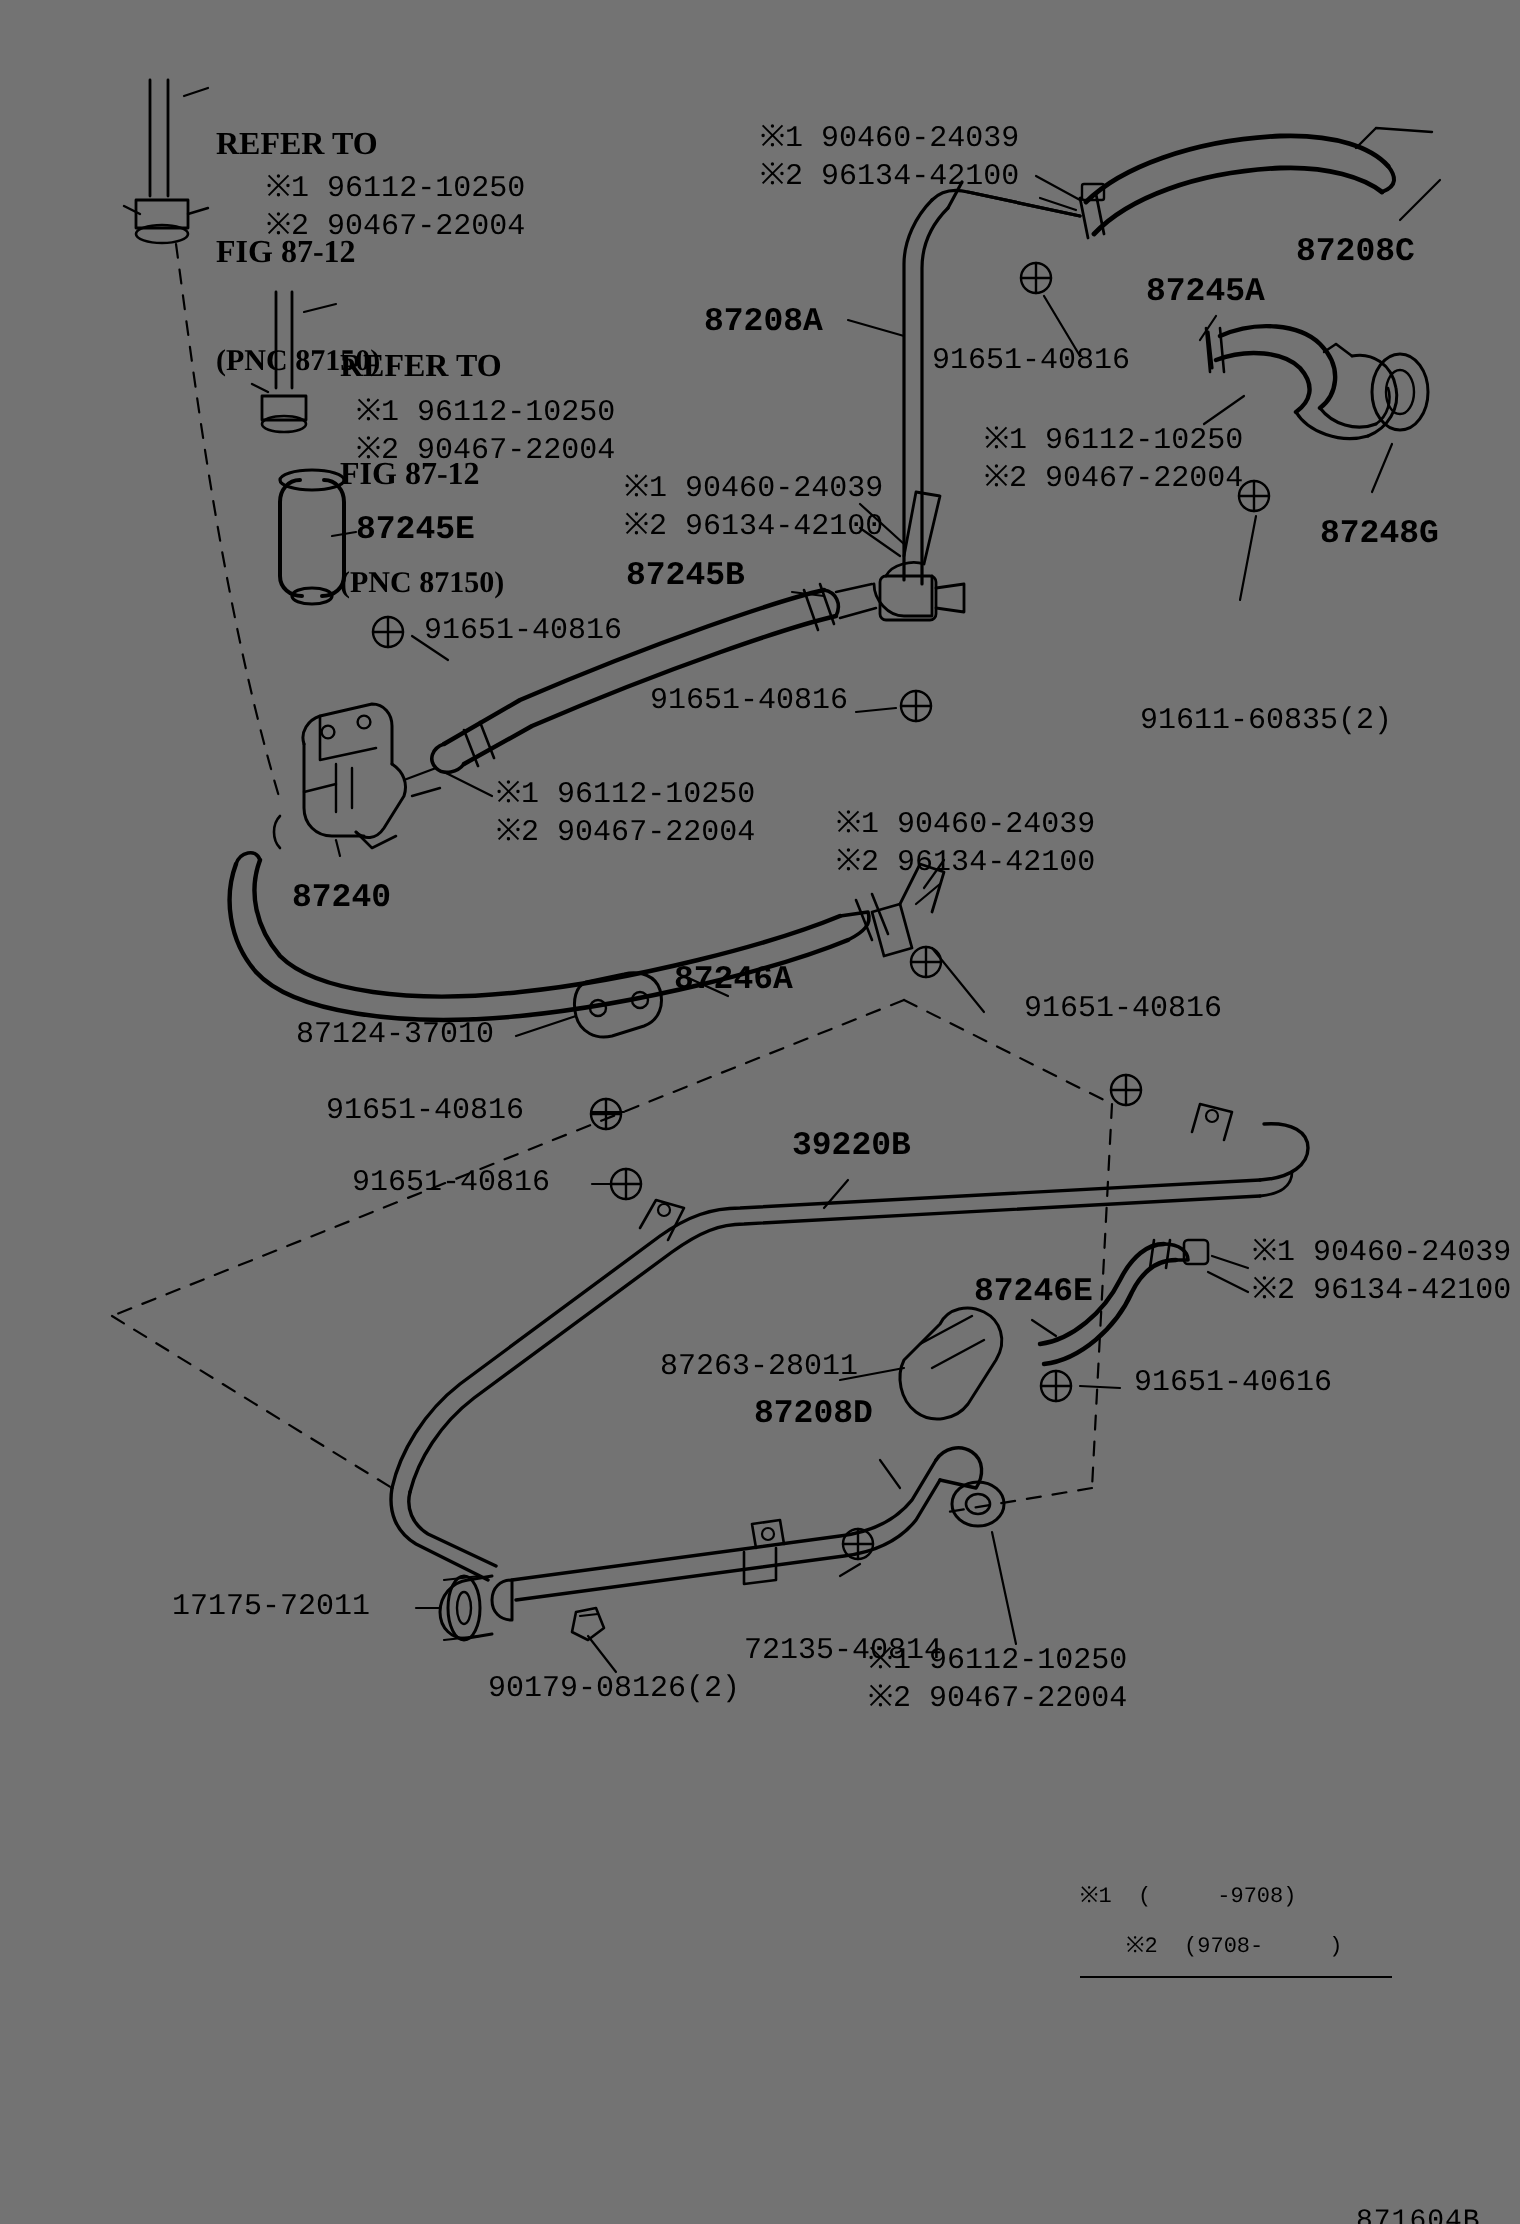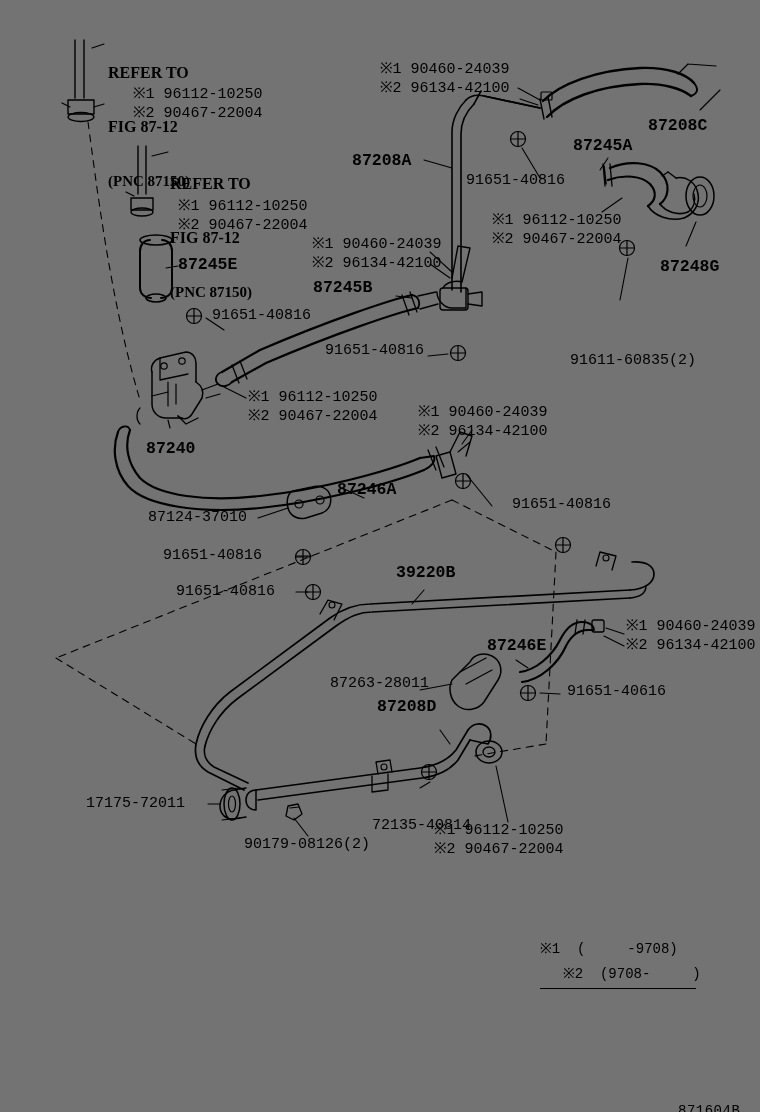--- a/index.html
+++ b/index.html
@@ -45,21 +45,21 @@
     color: #000;
     white-space: pre;
   }
   .ref .pnc {
     font-weight: bold;
     font-size: 15px;
   }
   .footnote {
     position: absolute;
     font-family: "Liberation Mono", monospace;
-    font-size: 14px;
+    font-size: 11px;
     line-height: 22px;
     white-space: pre;
   }
   .footnote-rule {
     position: absolute;
     border-bottom: 1.5px solid #000;
   }
   .sheetcode {
     position: absolute;
     font-family: "Liberation Mono", monospace;

